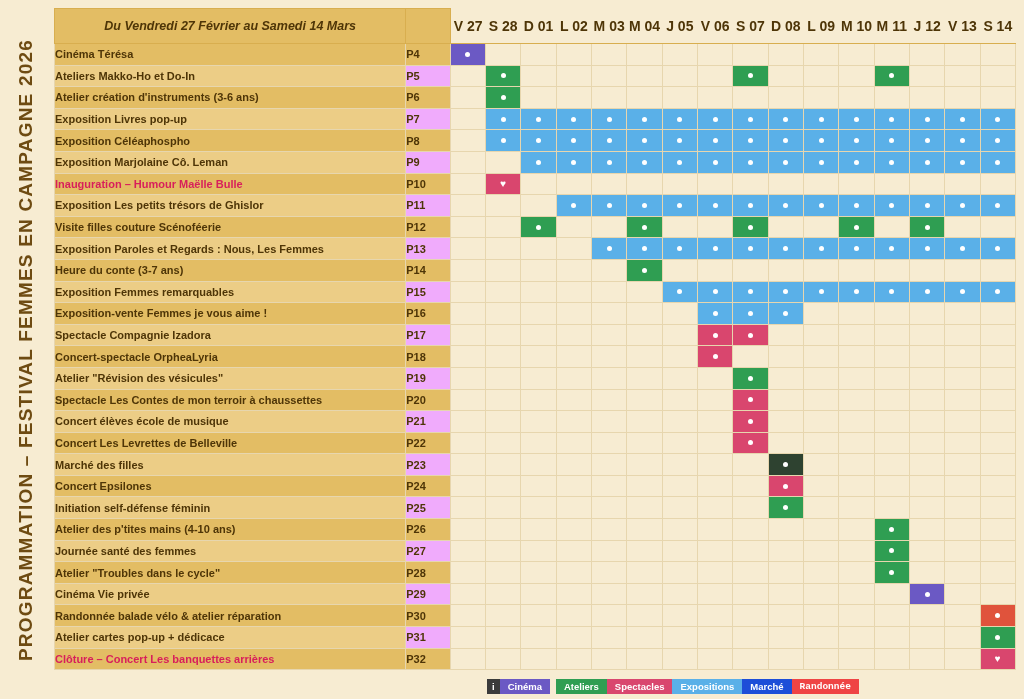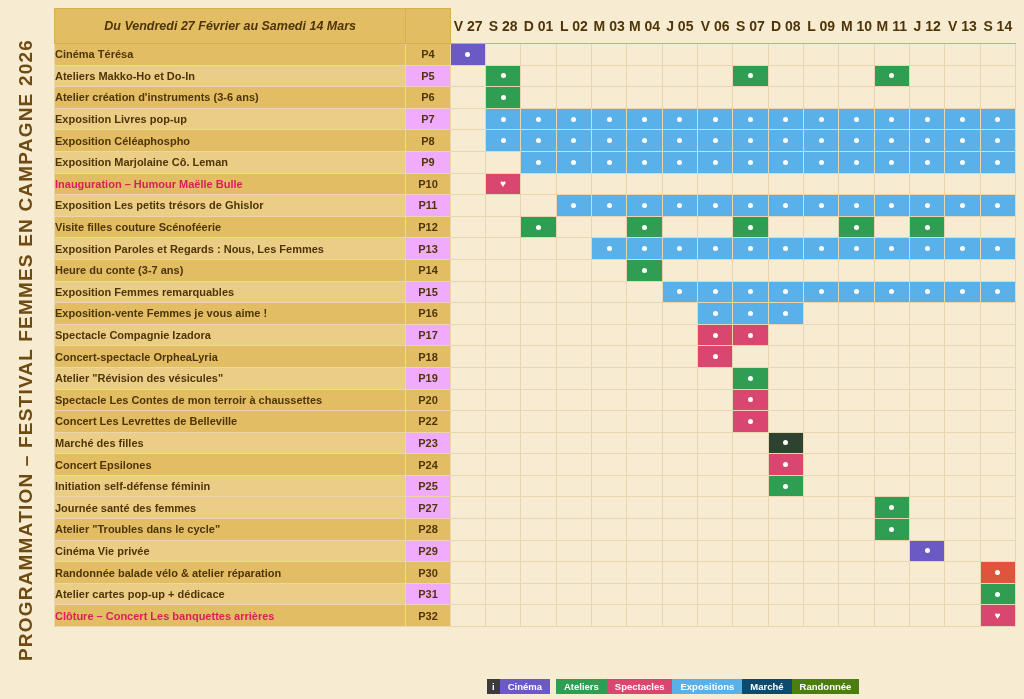--- a/index.html
+++ b/index.html
@@ -77,21 +77,21 @@
     font-size:11.5px;
     font-weight:bold;
     border:1px solid #d8ae4f;
     white-space:nowrap;
     overflow:hidden;
   }
   td.rowlabel.alt{ background:#eccd86; }
   td.pagelabel{
     background:#e3bd64;
     color:#4e3507;
-    text-align:center;
+    text-align:left;
     font-size:10.5px;
     font-weight:bold;
     border:1px solid #d8ae4f;
   }
   td.pagelabel.alt{ background:#f0abfc; }
   td.rowlabel.highlight{ color:#d81f5b; }
   
   td.cell{
     background:#f7ecd2;
     border:1px solid #e9d9b3;
@@ -706,20 +706,42 @@
             </td>
             <td class="cell empty"></td>
             <td class="cell empty"></td>
             <td class="cell empty"></td>
             <td class="cell empty"></td>
             <td class="cell empty"></td>
             <td class="cell empty"></td>
             <td class="cell empty"></td>
           </tr>
           <tr>
+            <td class="rowlabel alt">Concert élèves école de musique</td>
+            <td class="pagelabel alt">P21</td>
+            <td class="cell empty"></td>
+            <td class="cell empty"></td>
+            <td class="cell empty"></td>
+            <td class="cell empty"></td>
+            <td class="cell empty"></td>
+            <td class="cell empty"></td>
+            <td class="cell empty"></td>
+            <td class="cell empty"></td>
+            <td class="cell c-spectacles">
+              <span class="dot"></span>
+            </td>
+            <td class="cell empty"></td>
+            <td class="cell empty"></td>
+            <td class="cell empty"></td>
+            <td class="cell empty"></td>
+            <td class="cell empty"></td>
+            <td class="cell empty"></td>
+            <td class="cell empty"></td>
+          </tr>
+          <tr>
             <td class="rowlabel">Concert Les Levrettes de Belleville</td>
             <td class="pagelabel">P22</td>
             <td class="cell empty"></td>
             <td class="cell empty"></td>
             <td class="cell empty"></td>
             <td class="cell empty"></td>
             <td class="cell empty"></td>
             <td class="cell empty"></td>
             <td class="cell empty"></td>
             <td class="cell empty"></td>
@@ -789,20 +811,42 @@
             <td class="cell empty"></td>
             <td class="cell empty"></td>
             <td class="cell empty"></td>
             <td class="cell empty"></td>
             <td class="cell c-ateliers">
               <span class="dot"></span>
             </td>
             <td class="cell empty"></td>
             <td class="cell empty"></td>
             <td class="cell empty"></td>
+            <td class="cell empty"></td>
+            <td class="cell empty"></td>
+            <td class="cell empty"></td>
+          </tr>
+          <tr>
+            <td class="rowlabel">Atelier des p'tites mains (4-10 ans)</td>
+            <td class="pagelabel">P26</td>
+            <td class="cell empty"></td>
+            <td class="cell empty"></td>
+            <td class="cell empty"></td>
+            <td class="cell empty"></td>
+            <td class="cell empty"></td>
+            <td class="cell empty"></td>
+            <td class="cell empty"></td>
+            <td class="cell empty"></td>
+            <td class="cell empty"></td>
+            <td class="cell empty"></td>
+            <td class="cell empty"></td>
+            <td class="cell empty"></td>
+            <td class="cell c-ateliers">
+              <span class="dot"></span>
+            </td>
             <td class="cell empty"></td>
             <td class="cell empty"></td>
             <td class="cell empty"></td>
           </tr>
           <tr>
             <td class="rowlabel alt">Journée santé des femmes</td>
             <td class="pagelabel alt">P27</td>
             <td class="cell empty"></td>
             <td class="cell empty"></td>
             <td class="cell empty"></td>
@@ -936,17 +980,17 @@
     </table>
   </div>
 
   <div id="legend">
     <div class="sw lead">i</div>
 
   <div class="sw cinema" style="background: rgb(107, 89, 196);">Cinéma</div>
       <div class="sw ateliers" style="background: rgb(47, 158, 82);">Ateliers</div>
       <div class="sw spectacles" style="background: rgb(217, 70, 110);">Spectacles</div>
       <div class="sw expositions" style="background: rgb(90, 176, 232);">Expositions</div>
-      <div class="sw marche" style="background: #0c4a6e;">Marché</div>
-      <div class="sw randonnee" style="background: #4d7c0f;">Randonnée</div>
+      <div class="sw marche" style="background: #1d4ed8;">Marché</div>
+      <div class="sw randonnee" style="background: #ef4444; font-family: Liberation Mono, monospace;">Randonnée</div>
     </div>
 
 </div>
 
 </body></html>

